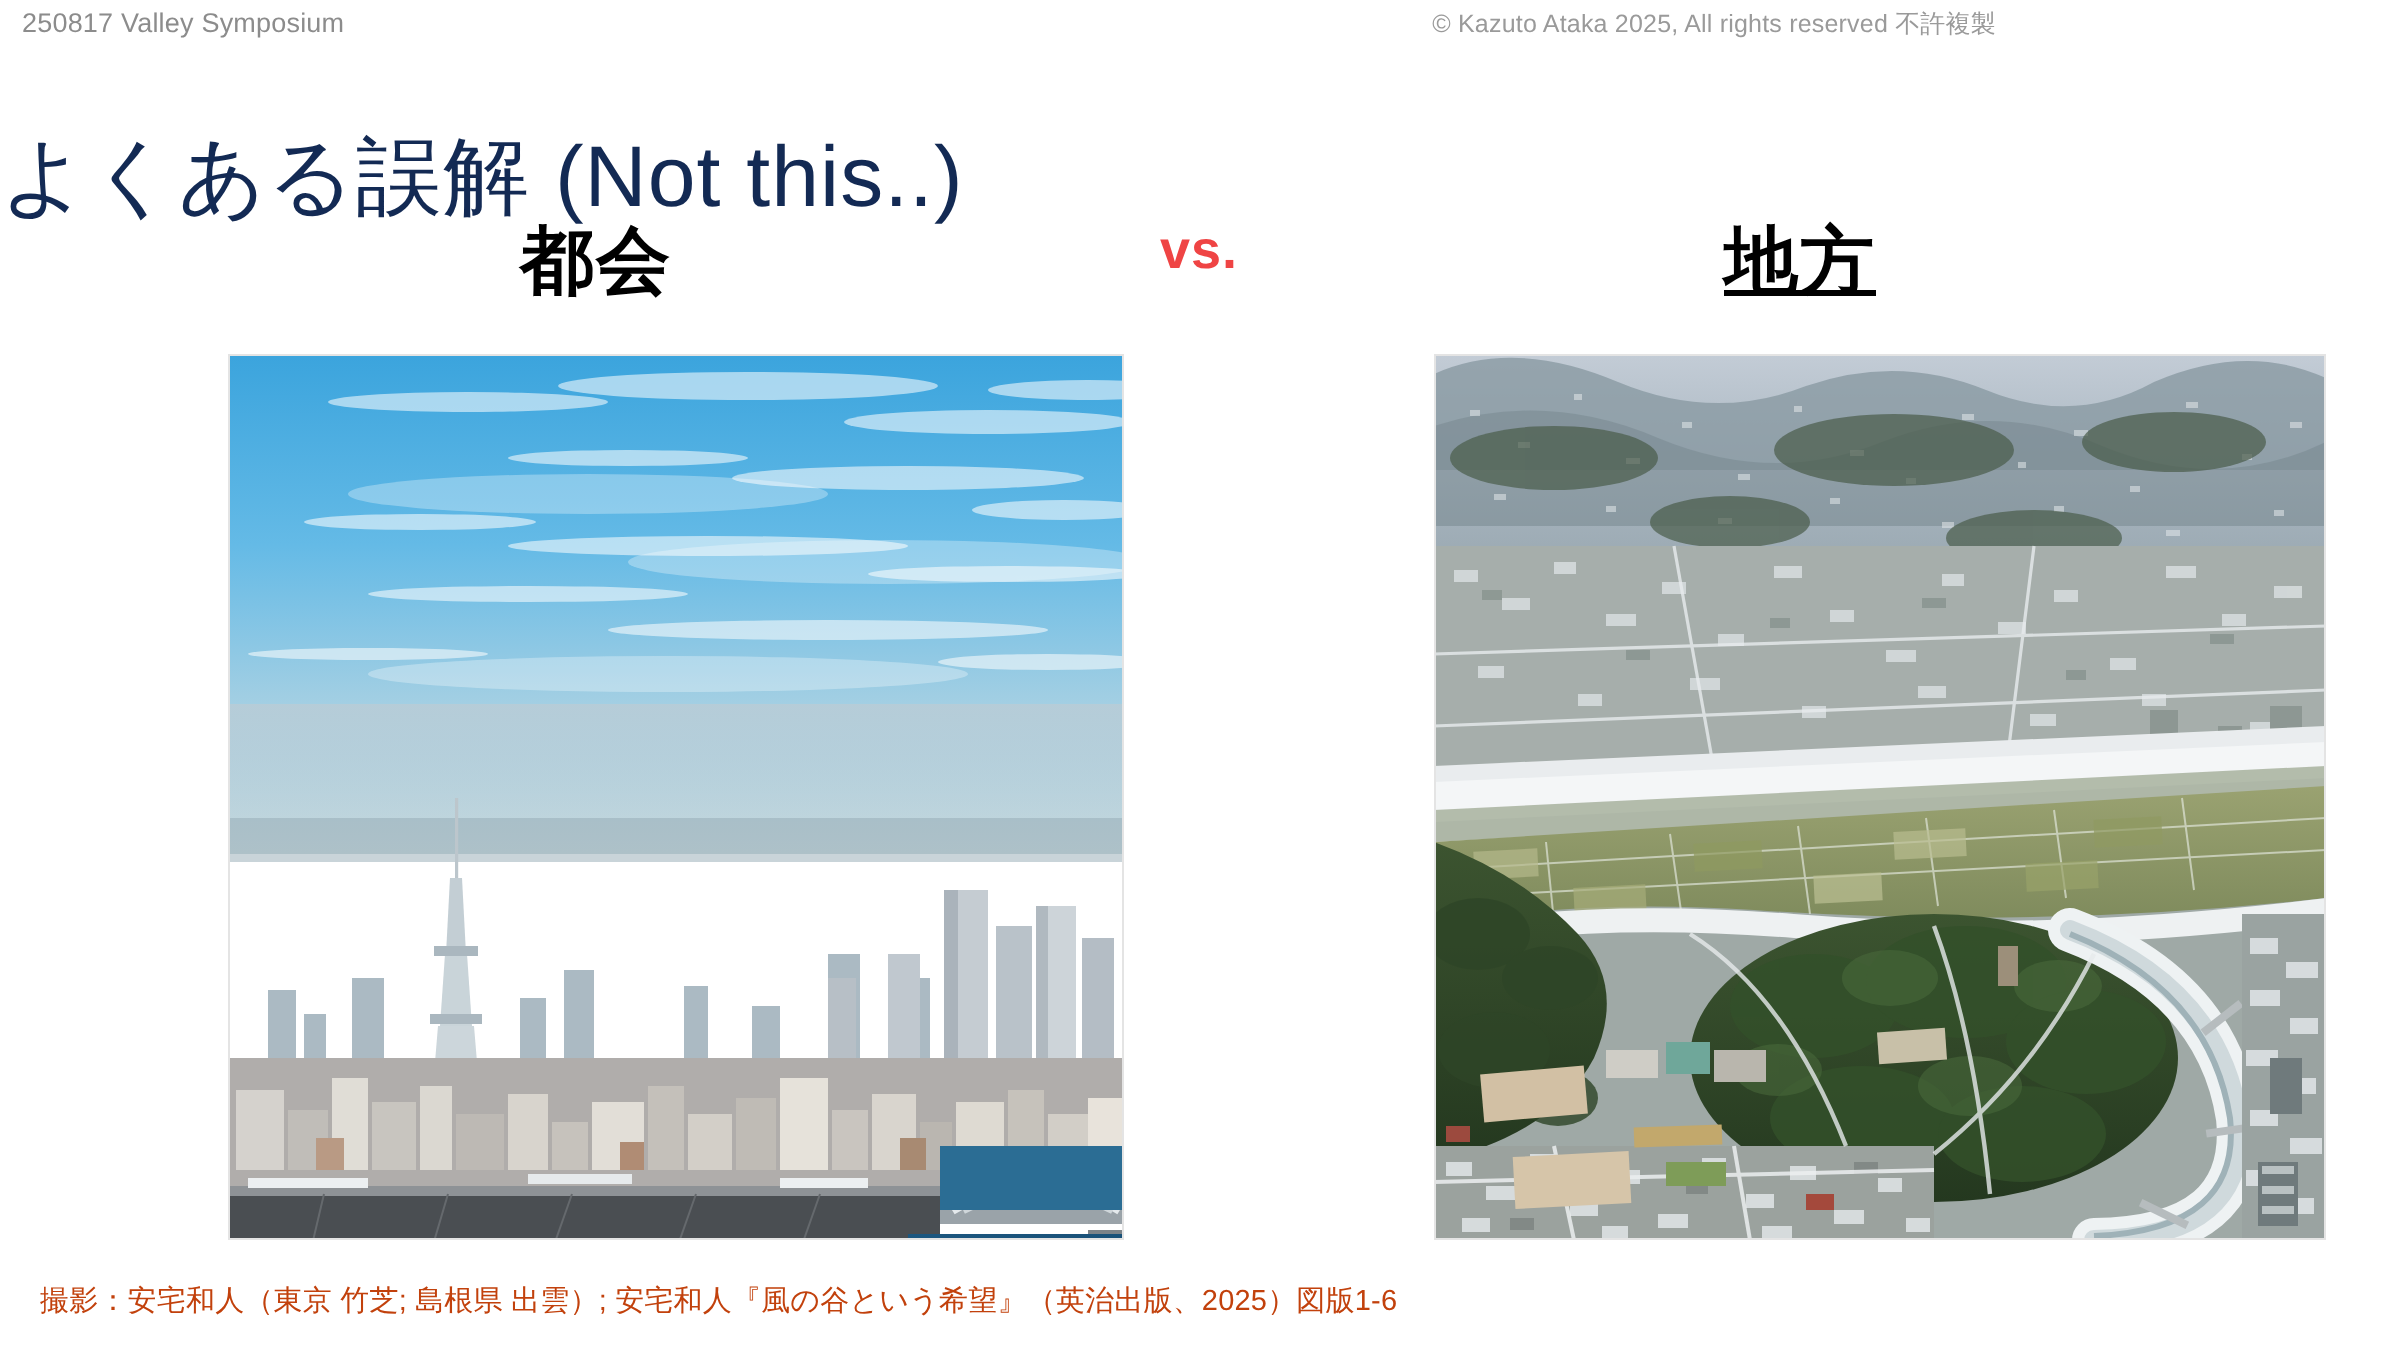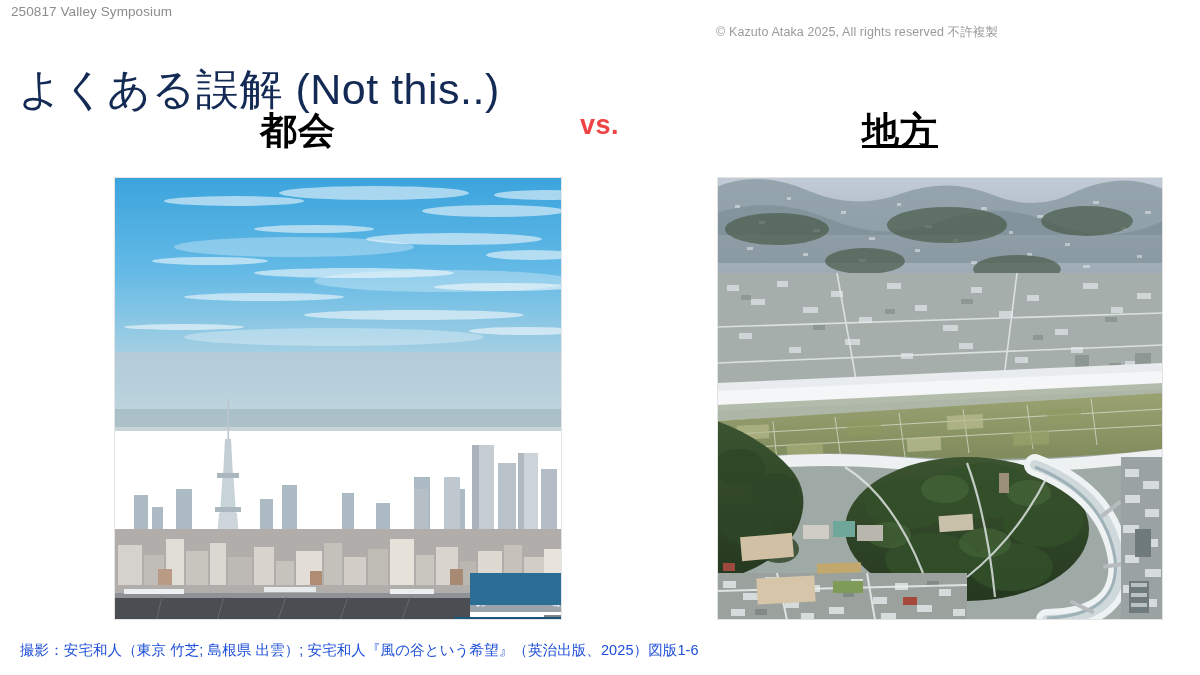--- a/index.html
+++ b/index.html
@@ -35,27 +35,26 @@
     white-space: nowrap;
   }
   .copyright {
     position: absolute;
     right: 10px;
     top: 4px;
     font-size: 12.5px;
     color: #9a9a9a;
     letter-spacing: 0.1px;
     white-space: nowrap;
-    margin-top: 20px;
   }
 
   
   .slide-title {
     position: absolute;
-    left: 18px;
+    left: 0;
     top: 38px;
     font-size: 43px;
     line-height: 1.06;
     color: #132a54;
     font-weight: 400;
     letter-spacing: 0.5px;
     white-space: nowrap;
   }
 
   
@@ -91,21 +90,21 @@
   #photo-urban { left: 74px;  top: 161px; width: 448px; height: 443px; }
   #photo-rural { left: 677px; top: 161px; width: 446px; height: 443px; }
   .photo svg { display: block; width: 100%; height: 100%; }
 
   
   .source-caption {
     position: absolute;
     left: 20px;
     top: 641px;
     font-size: 14.5px;
-    color: #1d4ed8;
+    color: #c2410c;
     letter-spacing: 0.1px;
     white-space: nowrap;
   }
 </style>
 </head>
 <body>
 
 <div class="slide-header">
   <div class="deck-tag">250817 Valley Symposium</div>
   <div class="copyright">© Kazuto Ataka 2025, All rights reserved 不許複製</div>

